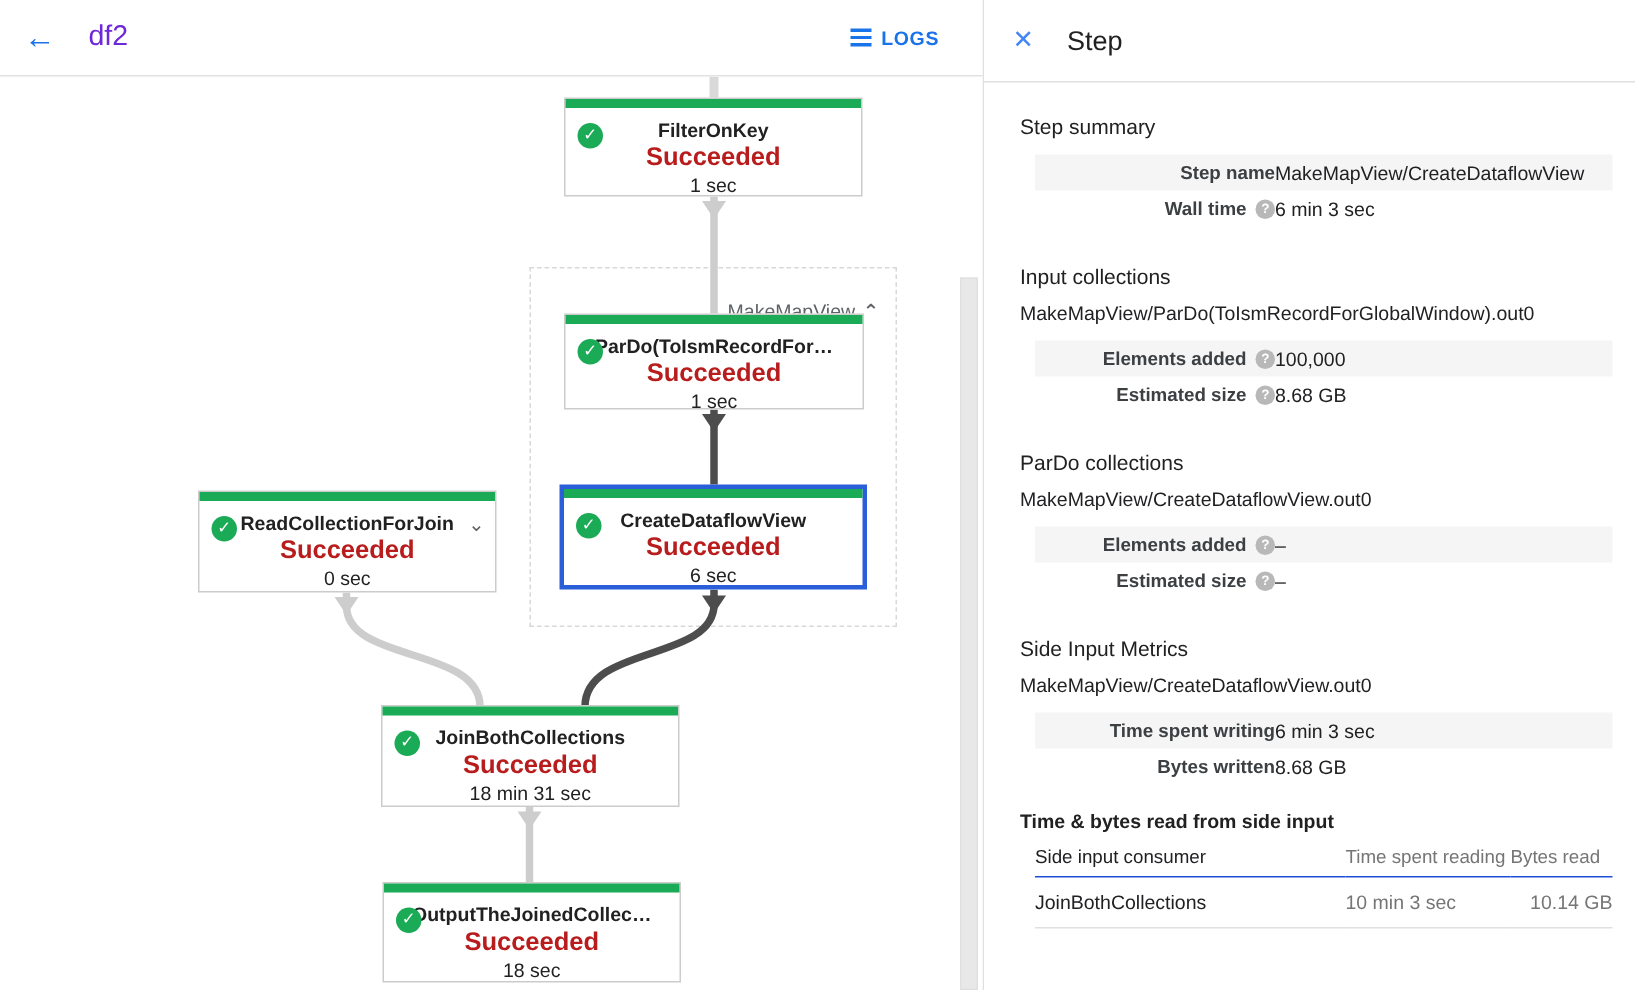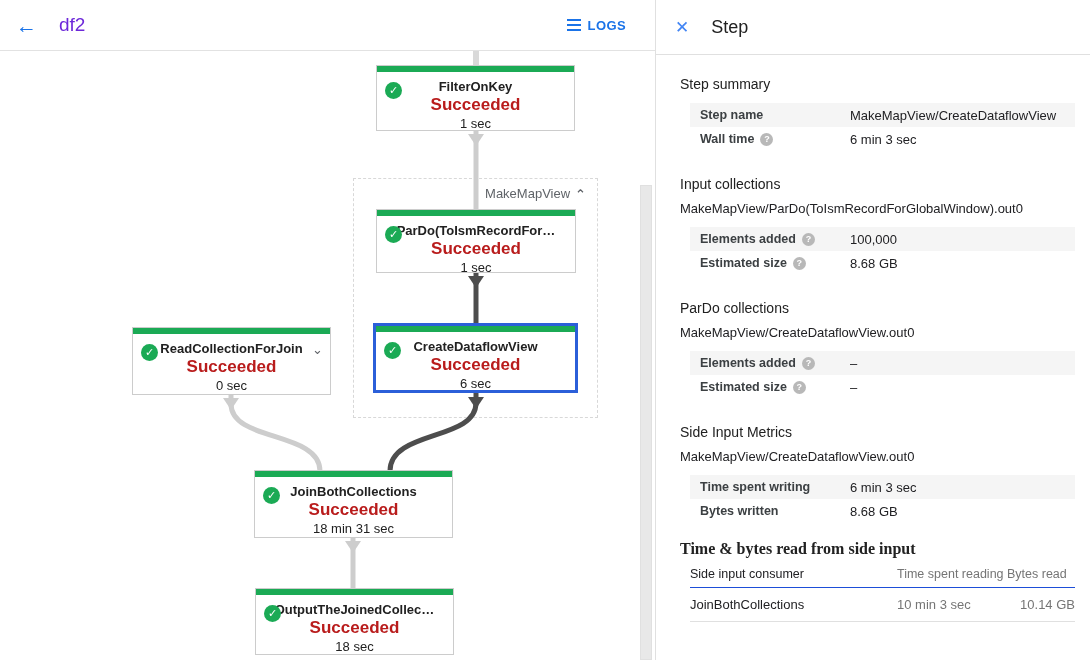--- a/index.html
+++ b/index.html
@@ -12,21 +12,21 @@
   .graph-header { position:absolute; left:0; top:0; width:100%; height:51px; border-bottom:1px solid #e2e2e2; display:flex; align-items:center; background:#fff; z-index:10; }
   .back-btn { margin-left:16px; color:#1a73e8; font-size:21px; cursor:pointer; line-height:1; }
   .job-title { margin-left:22px; font-size:19px; color:#6d28d9; }
   .logs-btn { margin-left:auto; margin-right:29px; display:flex; align-items:center; gap:7px; color:#1a73e8; font-weight:bold; font-size:13px; letter-spacing:.4px; cursor:pointer; }
   .logs-icon { width:14px; height:12px; background:repeating-linear-gradient(to bottom,#1a73e8 0 2.5px,transparent 2.5px 4.8px); }
 
   .graph-canvas { position:absolute; left:0; top:51px; width:655px; height:609px; background:#fff; }
   .edges { position:absolute; left:0; top:0; z-index:2; }
 
   .group-box { position:absolute; left:353px; top:127px; width:245px; height:240px; border:1.5px dashed #d8d8d8; background:transparent; z-index:1; }
-  .group-label { position:absolute; top:7px; right:11px; font-size:13px; color:#5f6368; display:flex; align-items:center; gap:5px; cursor:pointer; }
+  .group-label { position:absolute; top:20px; right:11px; font-size:13px; color:#5f6368; display:flex; align-items:center; gap:5px; cursor:pointer; }
   .chev-up { font-size:13px; color:#5f6368; font-weight:bold; transform:translateY(1px); }
 
   .node { position:absolute; background:#fff; border:1px solid #ccc; z-index:3; cursor:pointer; }
   .node .bar { height:6px; background:#1baa55; width:100%; }
   .node .body { position:relative; text-align:center; padding-top:7px; }
   .node .title { font-size:13px; font-weight:bold; color:#212121; }
   .node .status { font-size:17px; color:#b91c1c; margin-top:1px;font-weight:bold; }
   .node .time { font-size:13px; color:#212121; margin-top:1px; }
   .check { position:absolute; left:8px; top:10px; width:17px; height:17px; border-radius:50%; background:#1baa55; color:#fff; font-size:11px; font-weight:bold; line-height:17px; text-align:center; }
   .node-chev { position:absolute; right:7px; top:8px; color:#5f6368; font-size:13px; cursor:pointer; }
@@ -47,25 +47,25 @@
   .panel-title { margin-left:22px; font-size:18px; color:#212121; }
   .panel-body { padding:0 15px 0 24px; }
 
   .sec-heading { font-size:14px; color:#212121; font-weight:normal; }
   .h-summary { margin-top:21px; }
   .h-gap { margin-top:25px; }
   .sec-subtitle { font-size:13px; color:#212124; margin-top:9px; }
   .kv-rows { margin-top:11px; margin-left:10px; }
   .kv { display:flex; align-items:center; height:24px; }
   .kv.odd { background:#f5f5f5; }
-  .kv-label { width:160px; font-size:12.5px; font-weight:bold; color:#3c4043; padding-left:10px; display:flex; align-items:center; gap:6px; }
+  .kv-label { width:160px; font-size:12.5px; font-weight:bold; color:#3c4043; padding-left:10px; display:flex; align-items:center; gap:6px;justify-content:flex-end; }
   .help-icon { width:13px; height:13px; border-radius:50%; background:#b8b8b8; color:#fff; font-size:9px; font-weight:bold; line-height:13px; text-align:center; cursor:pointer; }
   .kv-value { font-size:13px; color:#212124; }
 
-  .tbl-heading { margin-top:17px; font-size:16px; font-weight:bold; color:#212121;font-family:Liberation Serif, serif; }
+  .tbl-heading { margin-top:17px; font-size:13px; font-weight:bold; color:#212121; }
   .si-table { margin-left:10px; margin-top:4px; width:385px; border-collapse:collapse; }
   .si-table th { font-size:12.5px; font-weight:normal; color:#5f6368; text-align:left; padding:5px 0 6px 0; border-bottom:1px solid #1d4ed8; }
   .si-table td { font-size:13px; padding:9px 0; border-bottom:1px solid #e0e0e0; }
   .si-table .c1 { width:207px; color:#212124; }
   .si-table .c2 { width:110px; color:#757575; }
   .si-table .c3 { text-align:right; color:#757575; }
   .si-table th.c3 { text-align:left; }
   .si-table td.c1 { color:#212124; }
 </style>
 </head>

